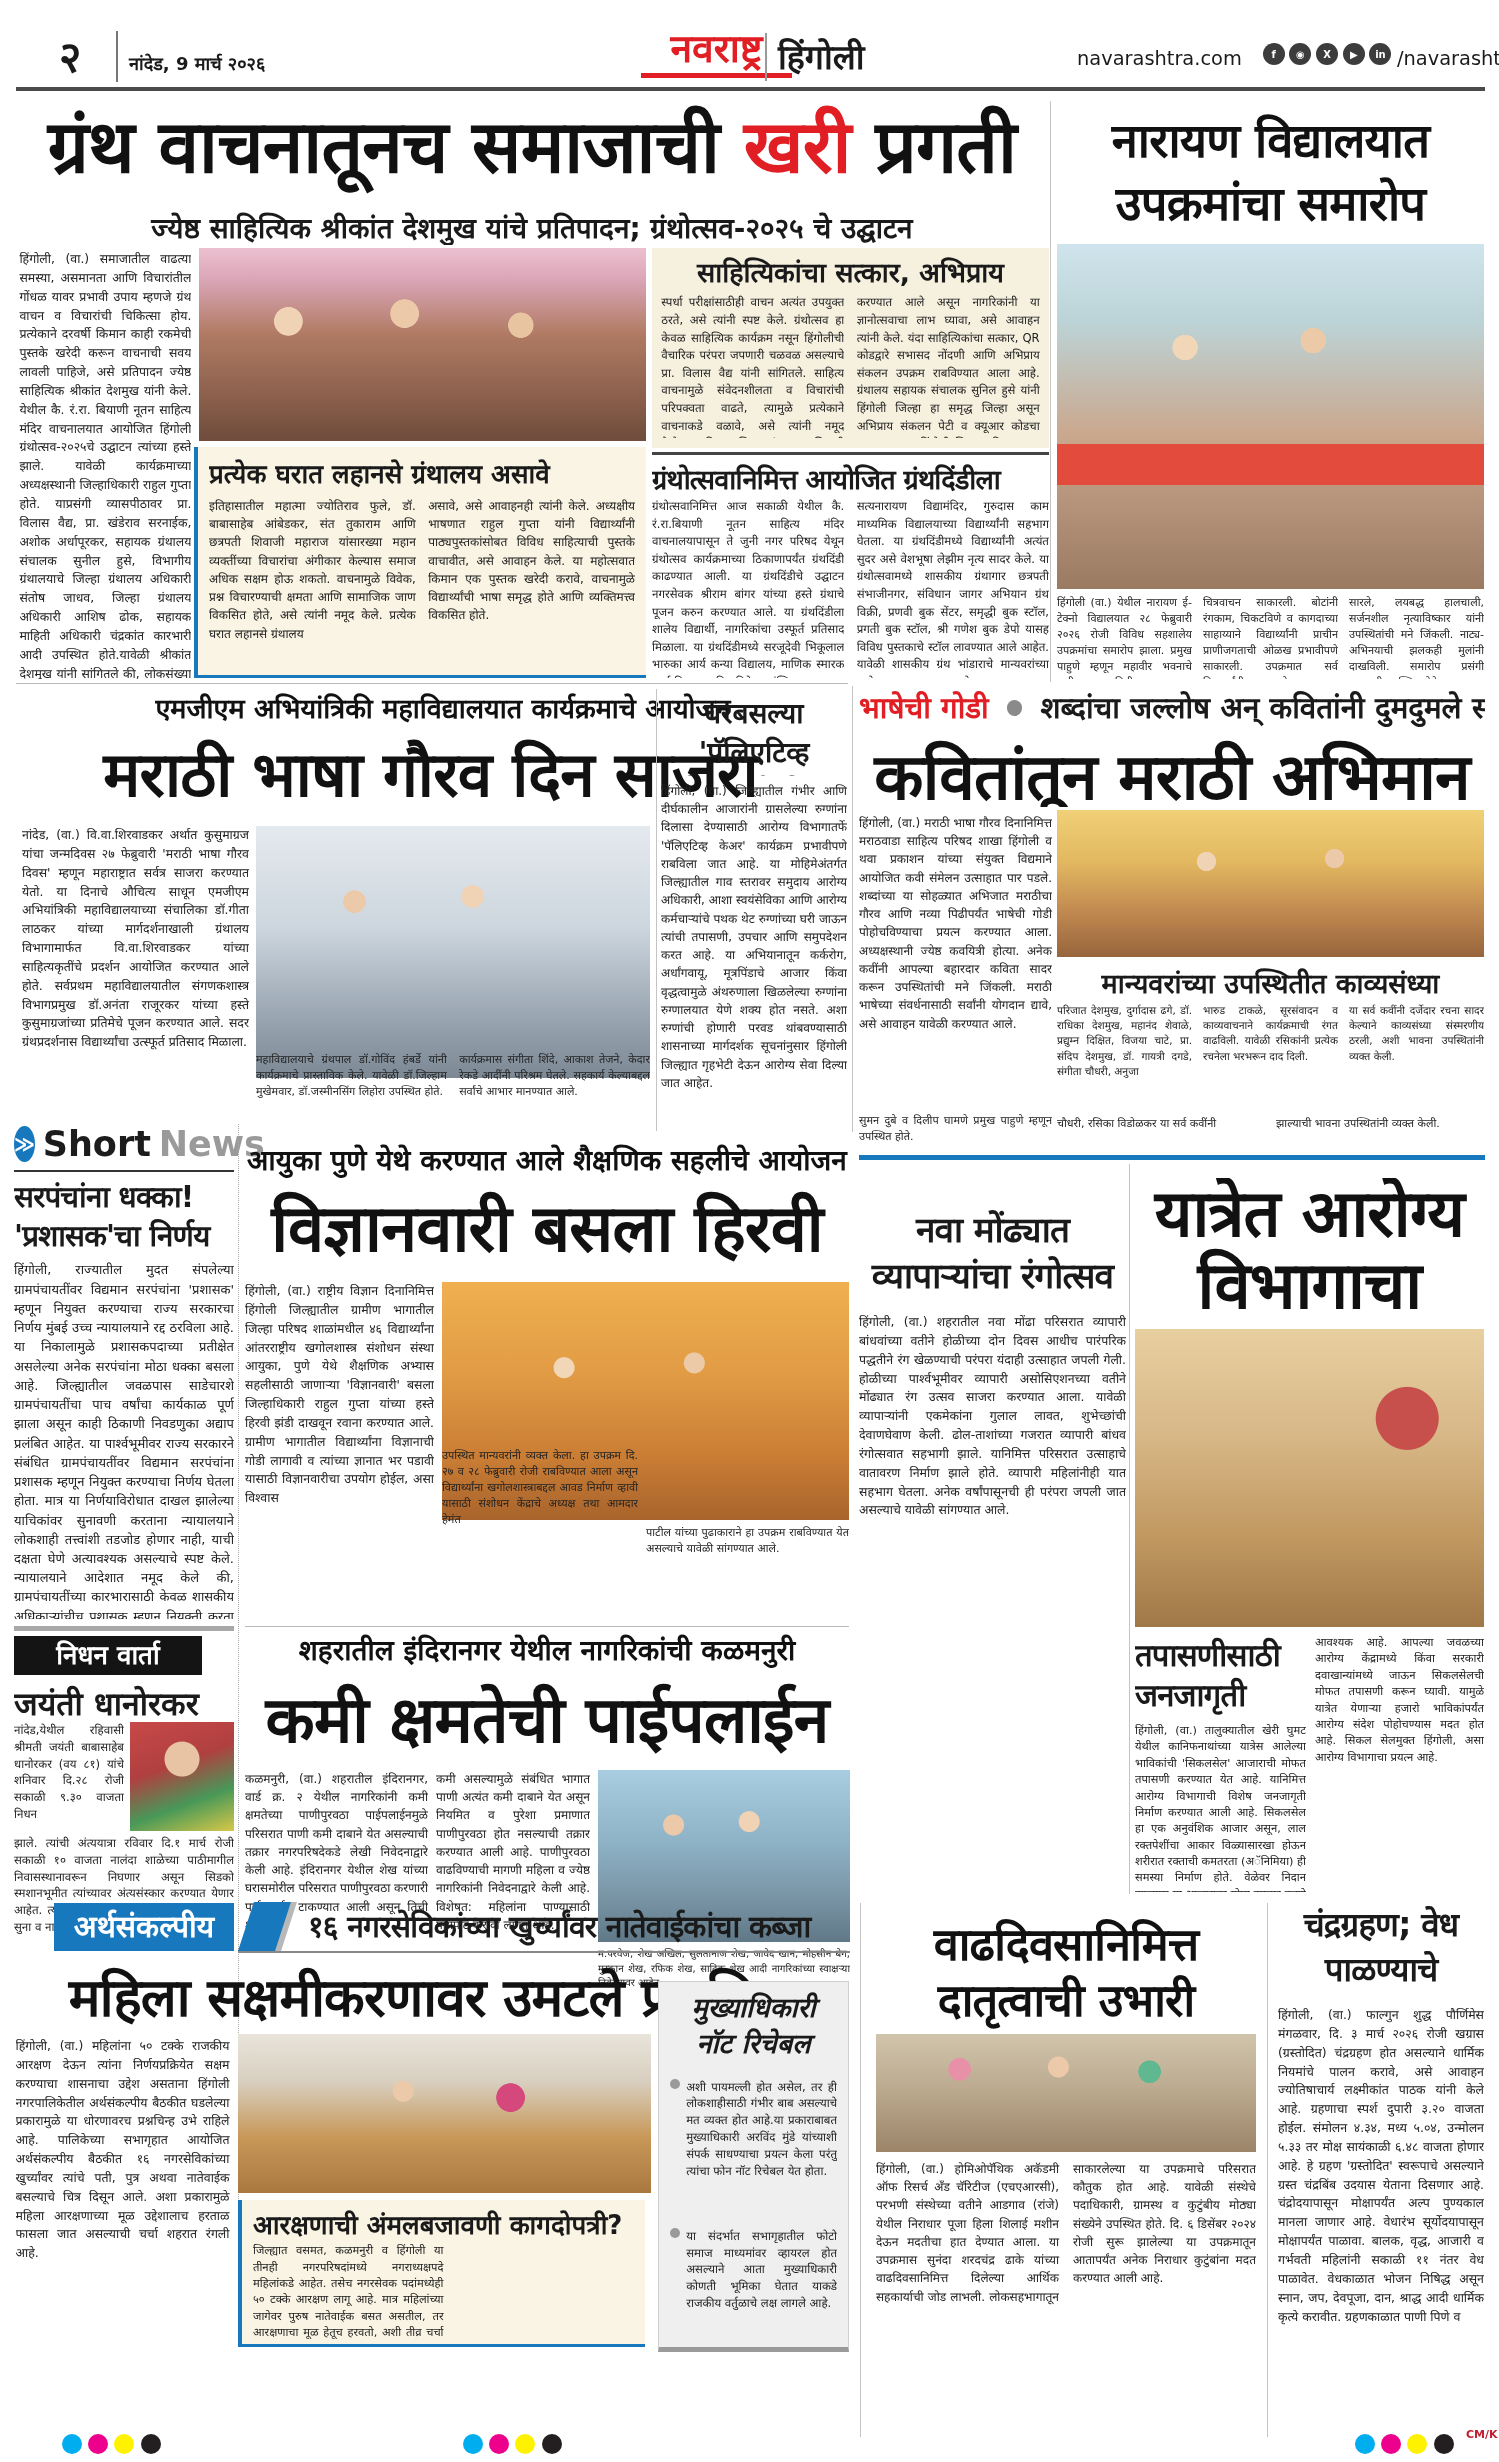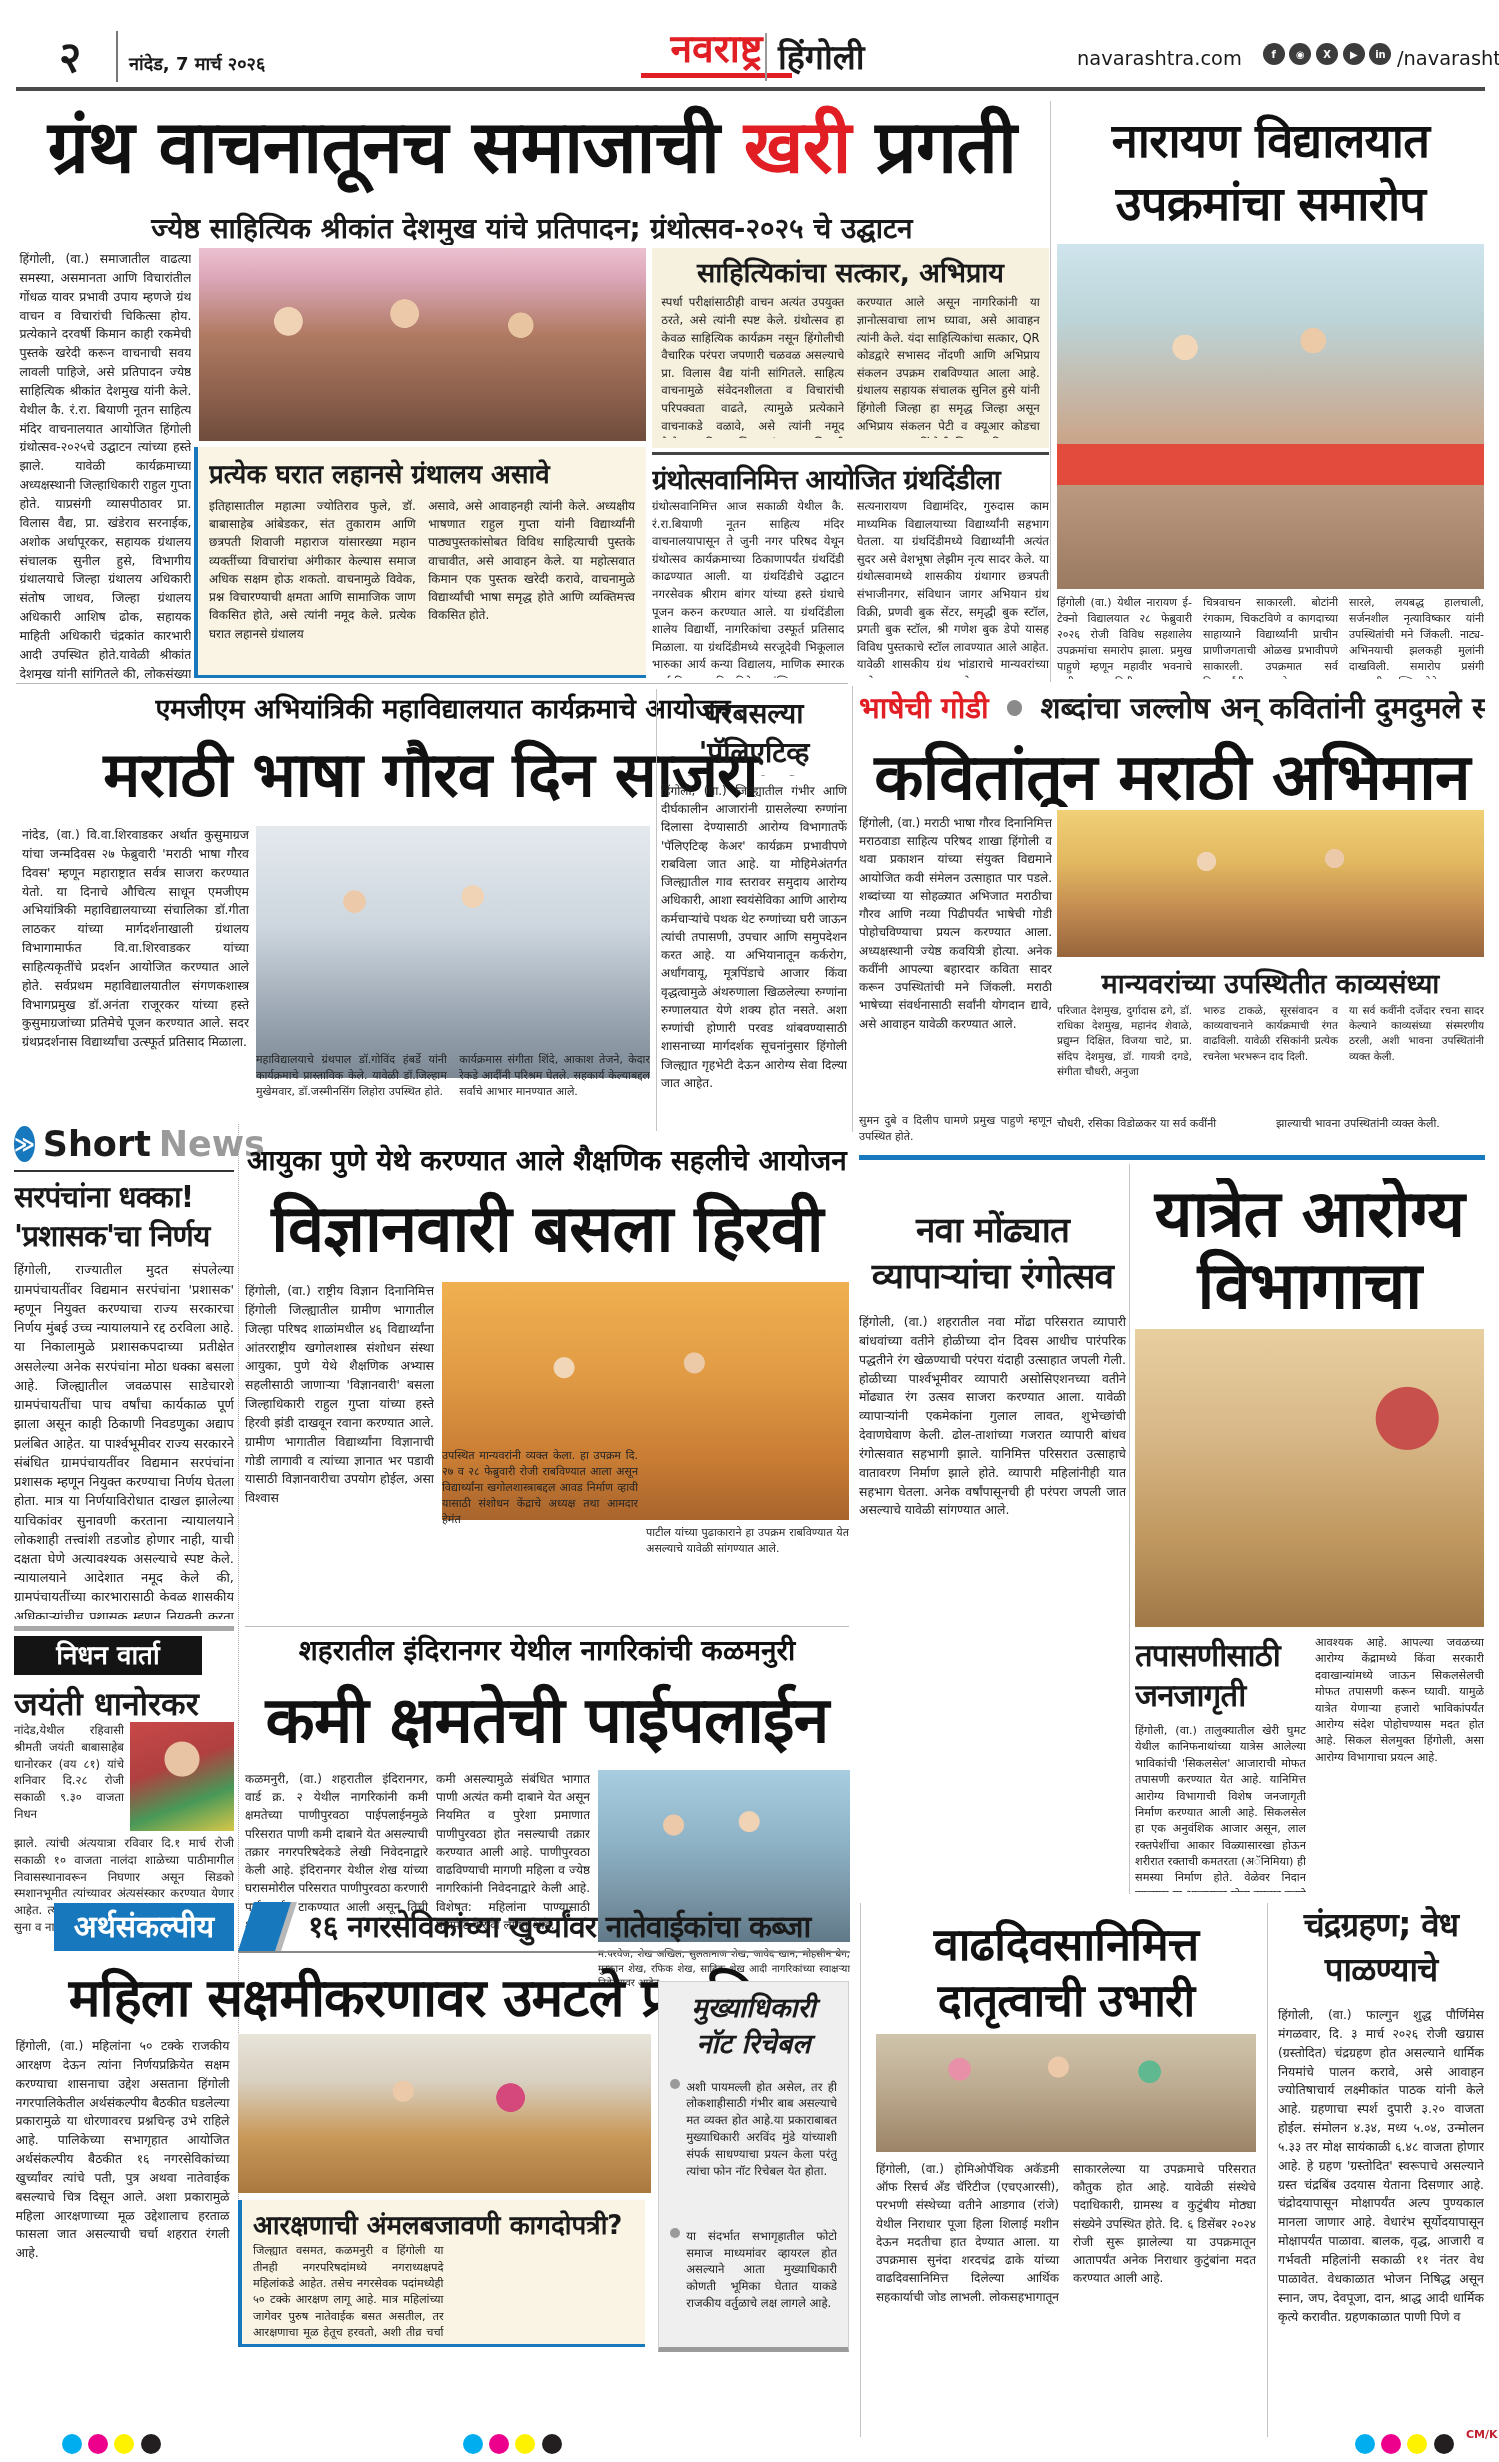--- a/index.html
+++ b/index.html
@@ -83,21 +83,21 @@
   .para-gray{position:absolute;left:45px;top:0;width:6.2px;height:100%;background:#b8b8b8;
     transform:skewX(-18deg);}
 </style>
 </head>
 <body>
 
 <div id="paper">
 
   <div class="abs bold" style="left:59px;top:26px;width:54px;height:59px;font-size:43px;">२</div>
   <div class="abs" style="left:116px;top:31px;width:1.6px;height:51px;background:#777;"></div>
-  <div class="abs bold" style="left:129px;top:51px;width:233px;font-size:18px;">नांदेड, 7 मार्च २०२६</div>
+  <div class="abs bold" style="left:129px;top:51px;width:233px;font-size:18px;">नांदेड, 9 मार्च २०२६</div>
 
   <div class="abs bold" style="left:641px;top:26px;width:151px;font-size:39px;color:#e01e23;border-bottom:5.4px solid #e01e23;line-height:1.2;text-align:center;">नवराष्ट्र</div>
   <div class="abs" style="left:765px;top:33px;width:1.6px;height:48px;background:#999;"></div>
   <div class="abs bold" style="left:778px;top:33px;width:147px;font-size:34px;">हिंगोली</div>
 
   <div class="abs" style="left:1077px;top:47px;width:179px;font-size:19.4px;">navarashtra.com</div>
   <div class="abs" style="left:1258px;top:43px;width:147px;">
     <span class="icon-circle">f</span><span class="icon-circle">◉</span><span class="icon-circle">X</span><span class="icon-circle">▶</span><span class="icon-circle">in</span>
   </div>
   <div class="abs" style="left:1397px;top:47px;width:101px;font-size:19.4px;">/navarashtra</div>

